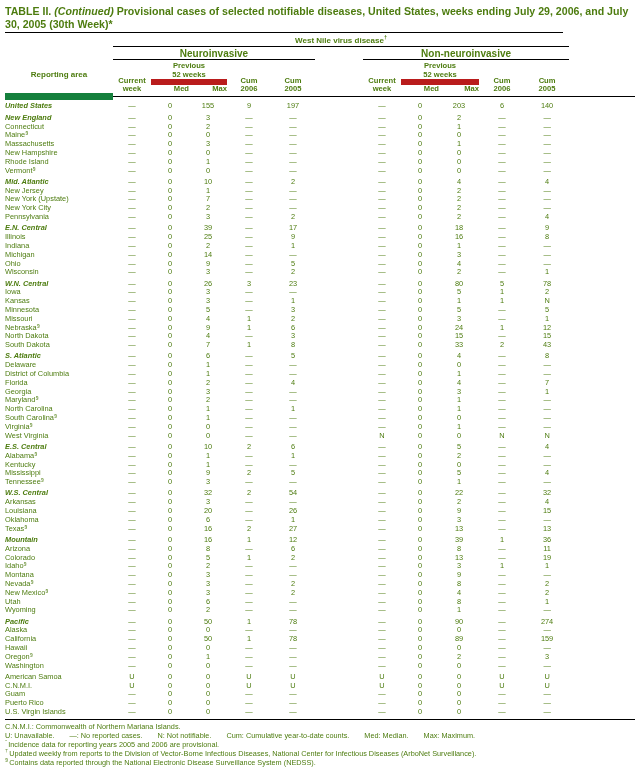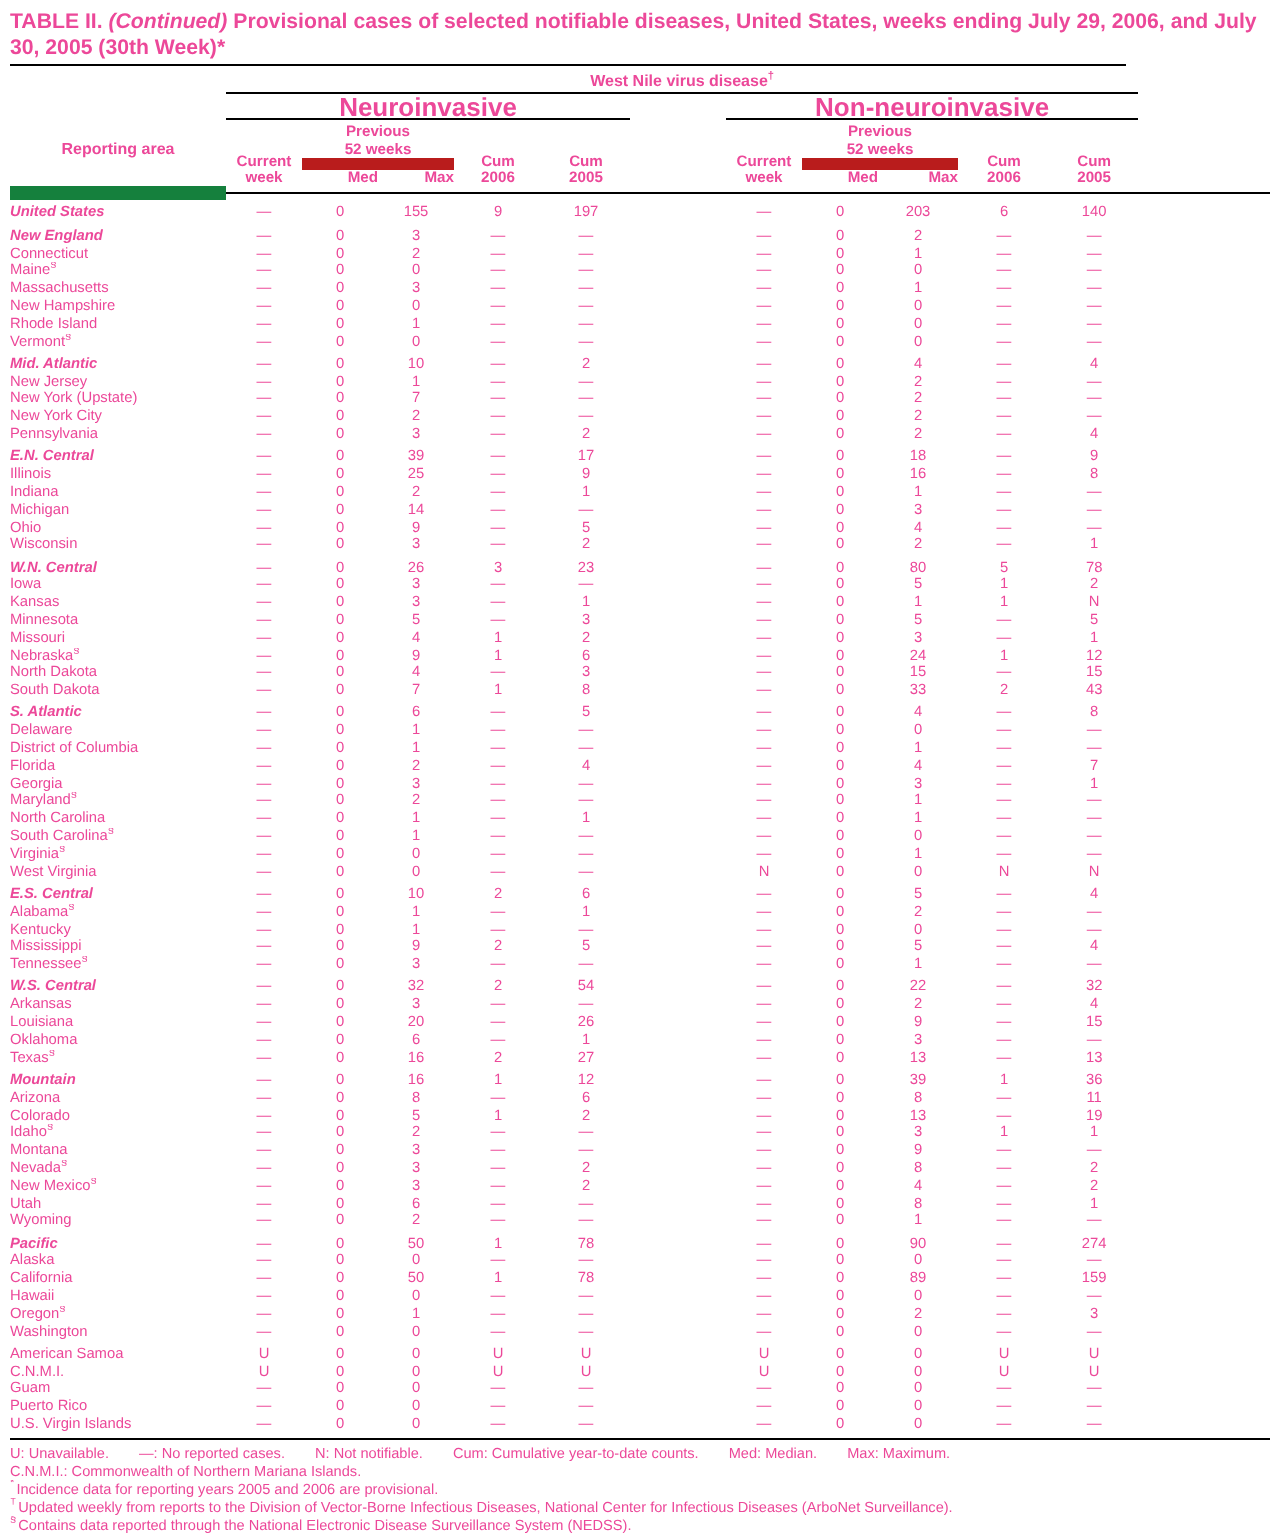--- a/index.html
+++ b/index.html
@@ -1,32 +1,32 @@
 <!DOCTYPE html>
 <html><head>
 <meta charset="utf-8">
 <style>
   html,body{margin:0;padding:0;background:#fff;}
   .page{
     width:640px;height:768px;box-sizing:border-box;
-    background:#ffffff;color:#ec4899;
+    background:#ffffff;color:#4d7c0f;
     font-family:"Liberation Sans",sans-serif;
     padding:5px 5px 0 5px;overflow:hidden;
   }
   
   .title{font-size:10.6px;font-weight:bold;line-height:12.6px;width:628px;}
   .title .cont{font-style:italic;}
   .title-rule{width:558px;border-bottom:1.5px solid #000;margin-top:2px;margin-bottom:1px;}
   
   table{border-collapse:collapse;table-layout:fixed;width:630px;}
   th,td{padding:0;margin:0;}
   thead th{font-weight:bold;font-size:7.6px;line-height:9px;vertical-align:bottom;white-space:nowrap;}
   .disease-h{text-align:center;border-bottom:1px solid #000;font-size:8px;padding-bottom:1px;padding-top:2px;}
   .area-h{text-align:center;border-bottom:7px solid #15803d;font-size:8px;padding-bottom:14px;}
-  .group-h{text-align:center;border-bottom:1px solid #000;font-size:13px;padding-top:2px;padding-bottom:1px;}
+  .group-h{text-align:center;border-bottom:1px solid #000;font-size:10px;padding-top:2px;padding-bottom:1px;}
   .prev-h{text-align:center;padding-top:2px;line-height:8.6px;}
   .w52-h{text-align:center;border-bottom:6px solid #b91c1c;line-height:8.6px;}
   .mm-h{text-align:right;border-bottom:1px solid #000;padding-bottom:2px;line-height:8.6px;}
   .cw-h,.cum-h{text-align:center;border-bottom:1px solid #000;padding-bottom:2px;line-height:8.6px;}
   .sp-h,.pad-h{border-bottom:1px solid #000;}
   
   tbody td{font-size:7.4px;line-height:8.8px;height:8.8px;white-space:nowrap;overflow:hidden;vertical-align:bottom;}
   tbody td.area{text-align:left;}
   tbody td.val{text-align:center;}
   tbody td.bold{font-weight:bold;font-style:italic;}
@@ -1098,22 +1098,22 @@
           <td class="val">0</td>
           <td class="val">0</td>
           <td class="val">—</td>
           <td class="val">—</td>
           <td></td>
         </tr>
       </tbody>
   </table>
 
   <div class="footer">
+    <div class="fn">C.N.M.I.: Commonwealth of Northern Mariana Islands.</div>
     <div class="fn legend">
       <span>U: Unavailable.</span><span>—: No reported cases.</span><span>N: Not notifiable.</span><span>Cum: Cumulative year-to-date counts.</span><span>Med: Median.</span><span>Max: Maximum.</span>
     </div>
-    <div class="fn">C.N.M.I.: Commonwealth of Northern Mariana Islands.</div>
     <div class="fn fnote"><sup>*</sup><span>Incidence data for reporting years 2005 and 2006 are provisional.</span></div>
     <div class="fn fnote"><sup>†</sup><span>Updated weekly from reports to the Division of Vector-Borne Infectious Diseases, National Center for Infectious Diseases (ArboNet Surveillance).</span></div>
     <div class="fn fnote"><sup>§</sup><span>Contains data reported through the National Electronic Disease Surveillance System (NEDSS).</span></div>
   </div>
 
 </div>
 
 </body></html>

